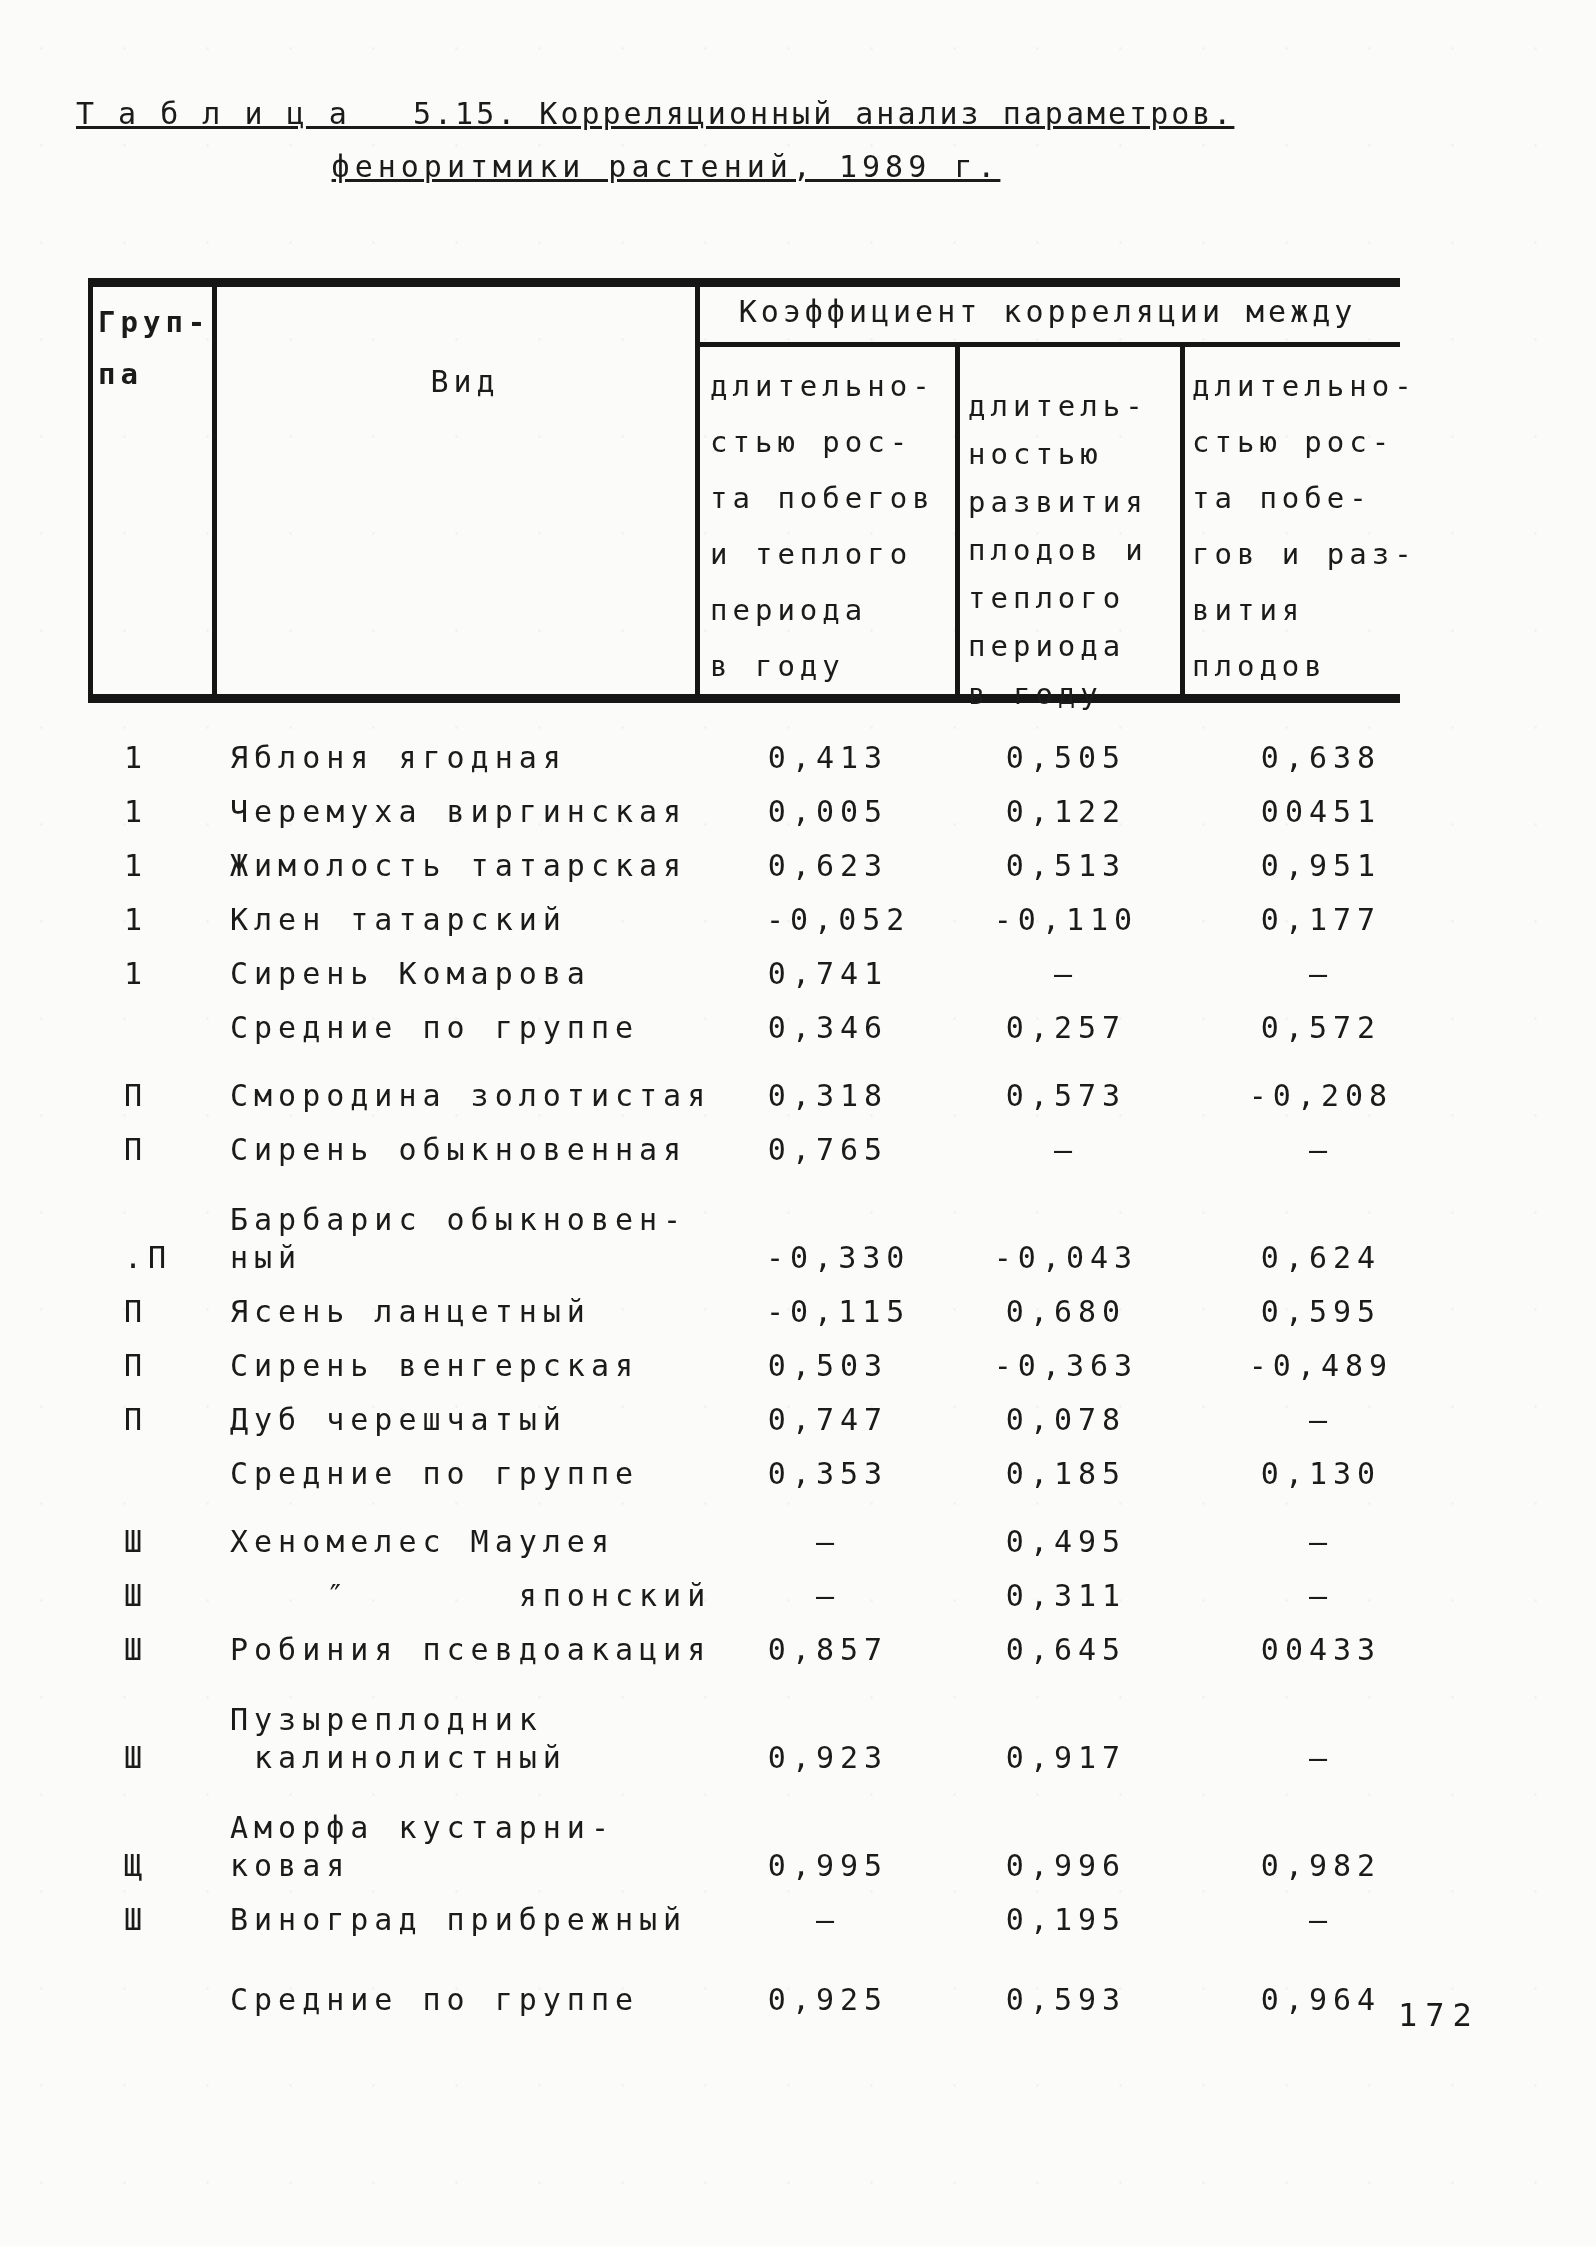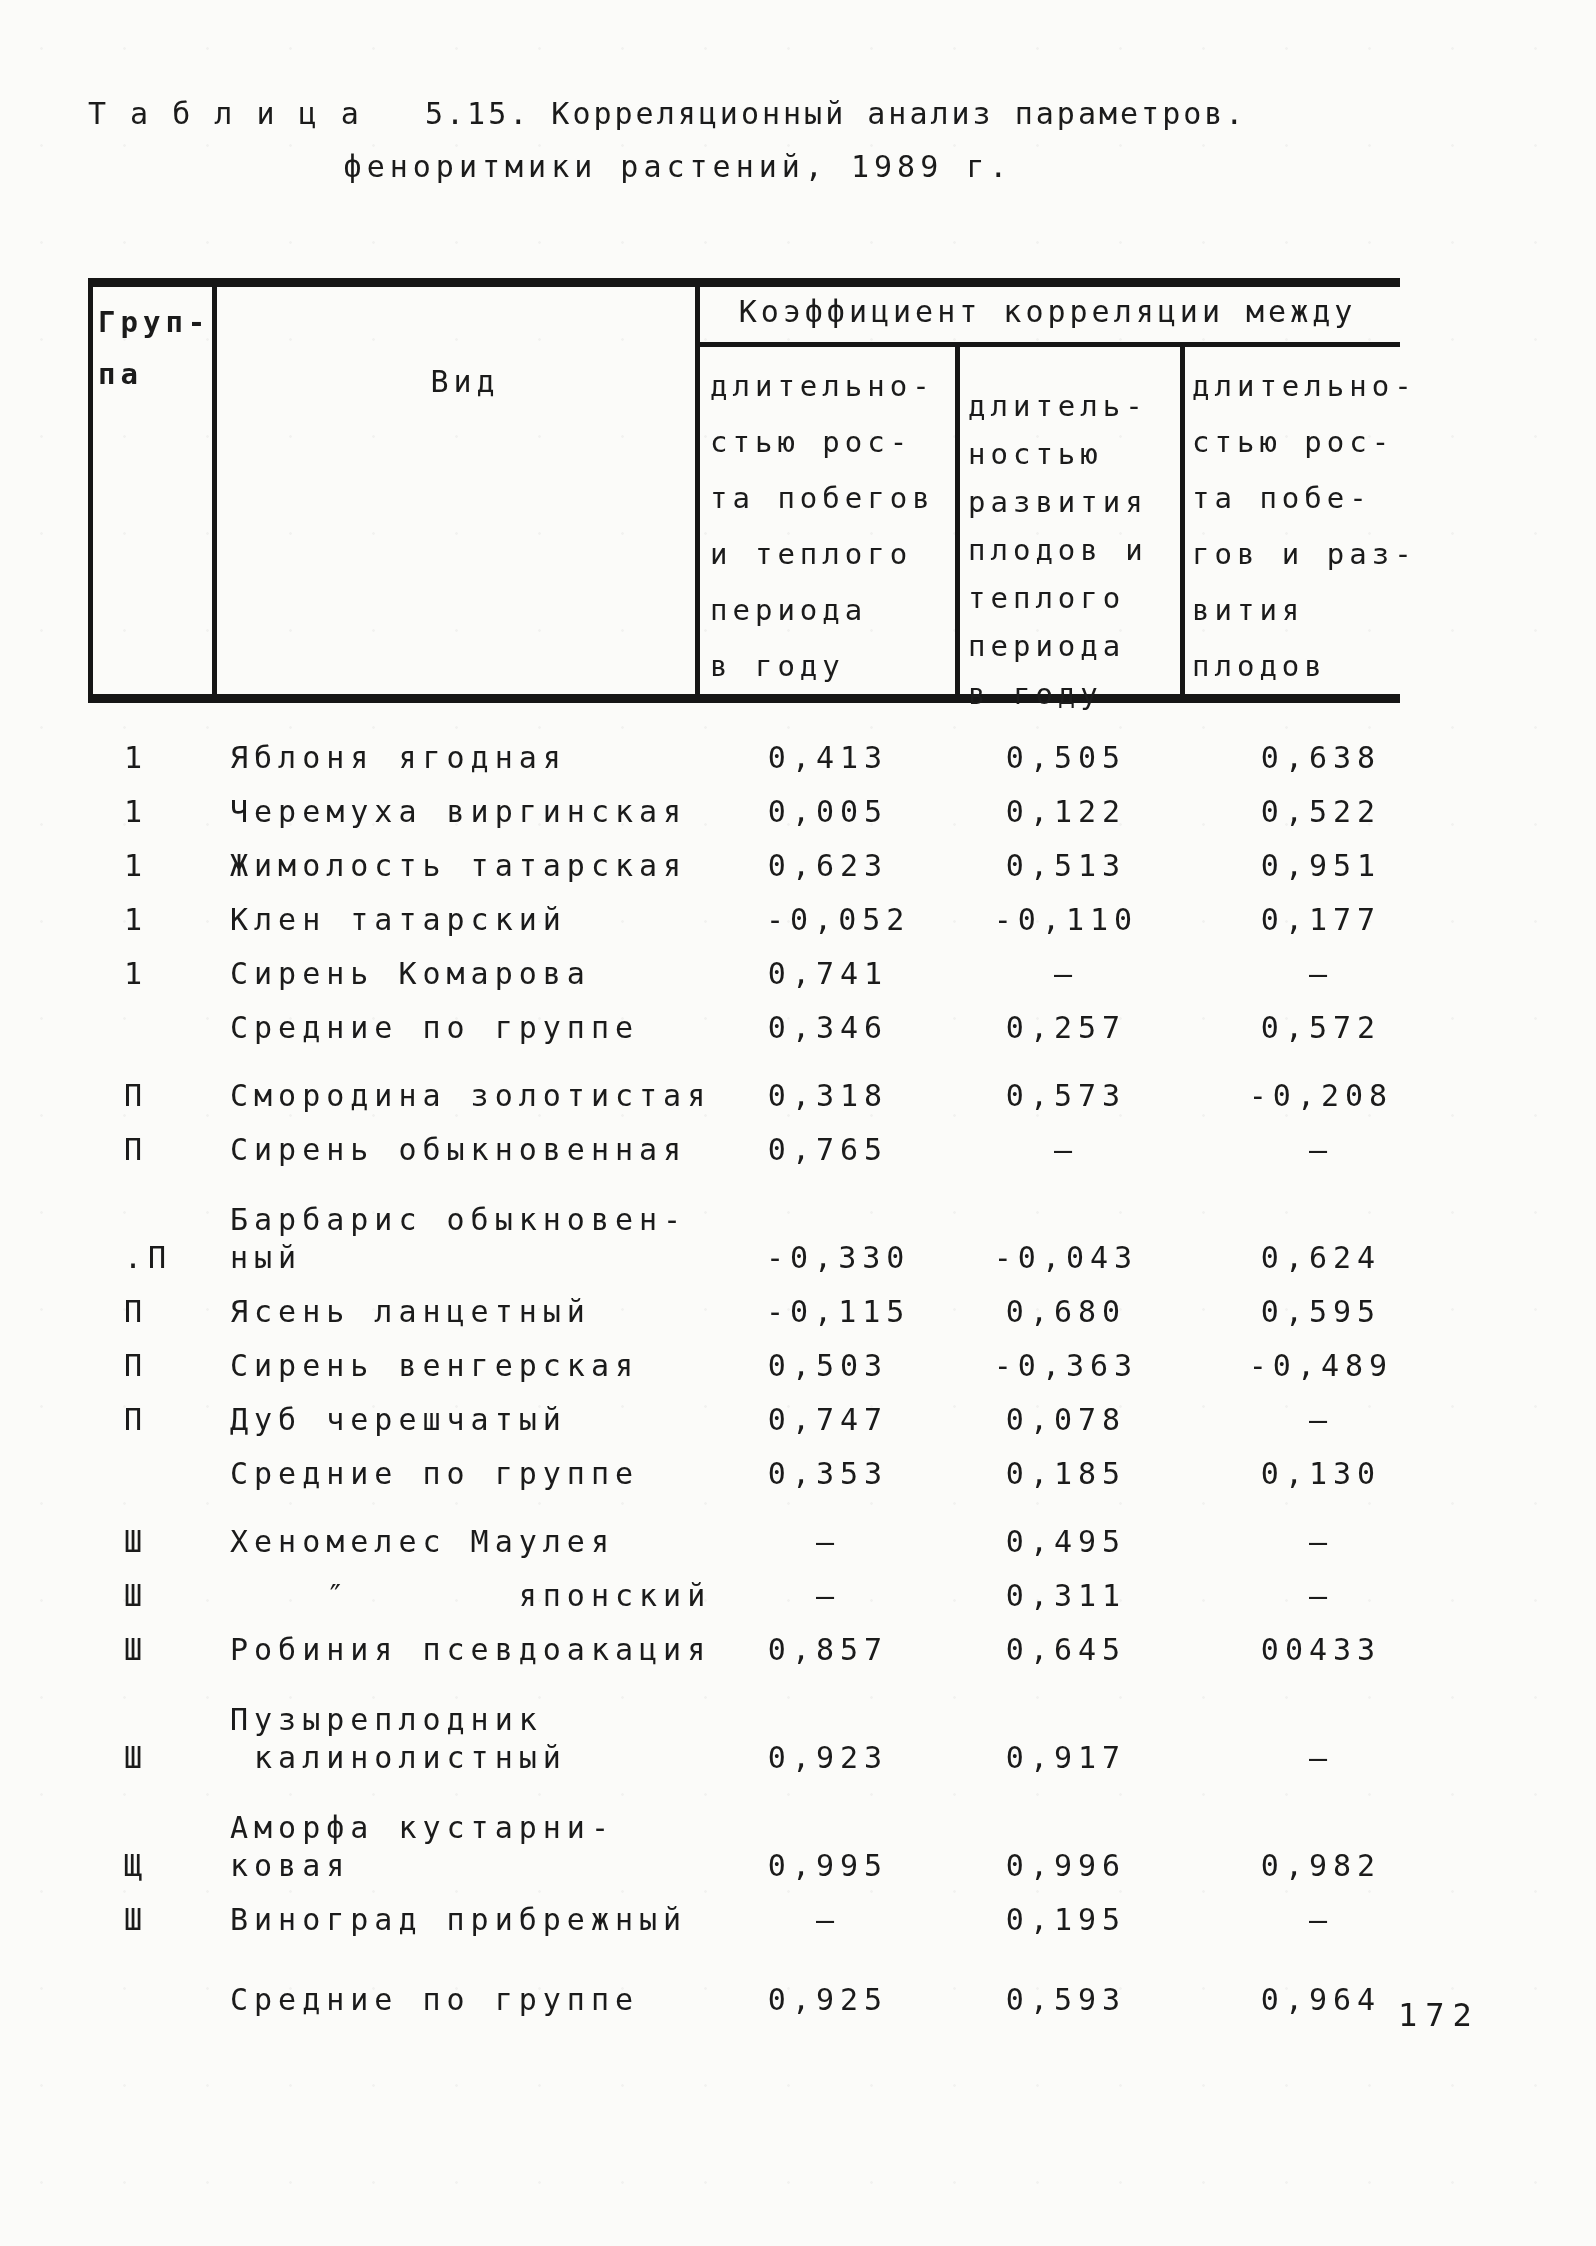--- a/index.html
+++ b/index.html
@@ -5,21 +5,21 @@
   html,body{margin:0;padding:0;}
   body{
     width:1596px;height:2246px;position:relative;
     background:#fbfbf9;
     background-image:radial-gradient(rgba(0,0,0,0.035) 1px, transparent 1.5px);
     background-size:83px 97px;
     font-family:"DejaVu Sans Mono","Liberation Mono",monospace;
     color:#1b1b1b;
     -webkit-font-smoothing:none;
   }
-  .title{position:absolute;left:88px;top:96px;width:1312px;}
+  .title{position:absolute;left:76px;top:96px;width:1312px;text-decoration:underline;}
   .title-line1{font-size:30px;letter-spacing:3px;white-space:pre;}
   .title-line2{margin-top:18px;width:1180px;text-align:center;font-size:30px;letter-spacing:5px;}
 
   .tbl{position:absolute;left:88px;top:278px;width:1312px;}
   .thead{position:relative;height:425px;}
   .bline{position:absolute;background:#161616;}
   .line-top{left:0;right:0;top:0;height:9px;}
   .line-bottom{left:0;right:0;bottom:0;height:9px;}
   .vl{width:5px;top:0;bottom:0;}
   .vl-left{left:0;}
@@ -98,21 +98,21 @@
     <div class="cell s">Яблоня ягодная</div>
     <div class="cell v">0,413</div>
     <div class="cell v">0,505</div>
     <div class="cell v">0,638</div>
   </div>
       <div class="row">
     <div class="cell g">1</div>
     <div class="cell s">Черемуха виргинская</div>
     <div class="cell v">0,005</div>
     <div class="cell v">0,122</div>
-    <div class="cell v">0,522</div>
+    <div class="cell v">00451</div>
   </div>
       <div class="row">
     <div class="cell g">1</div>
     <div class="cell s">Жимолость татарская</div>
     <div class="cell v">0,623</div>
     <div class="cell v">0,513</div>
     <div class="cell v">0,951</div>
   </div>
       <div class="row">
     <div class="cell g">1</div>

